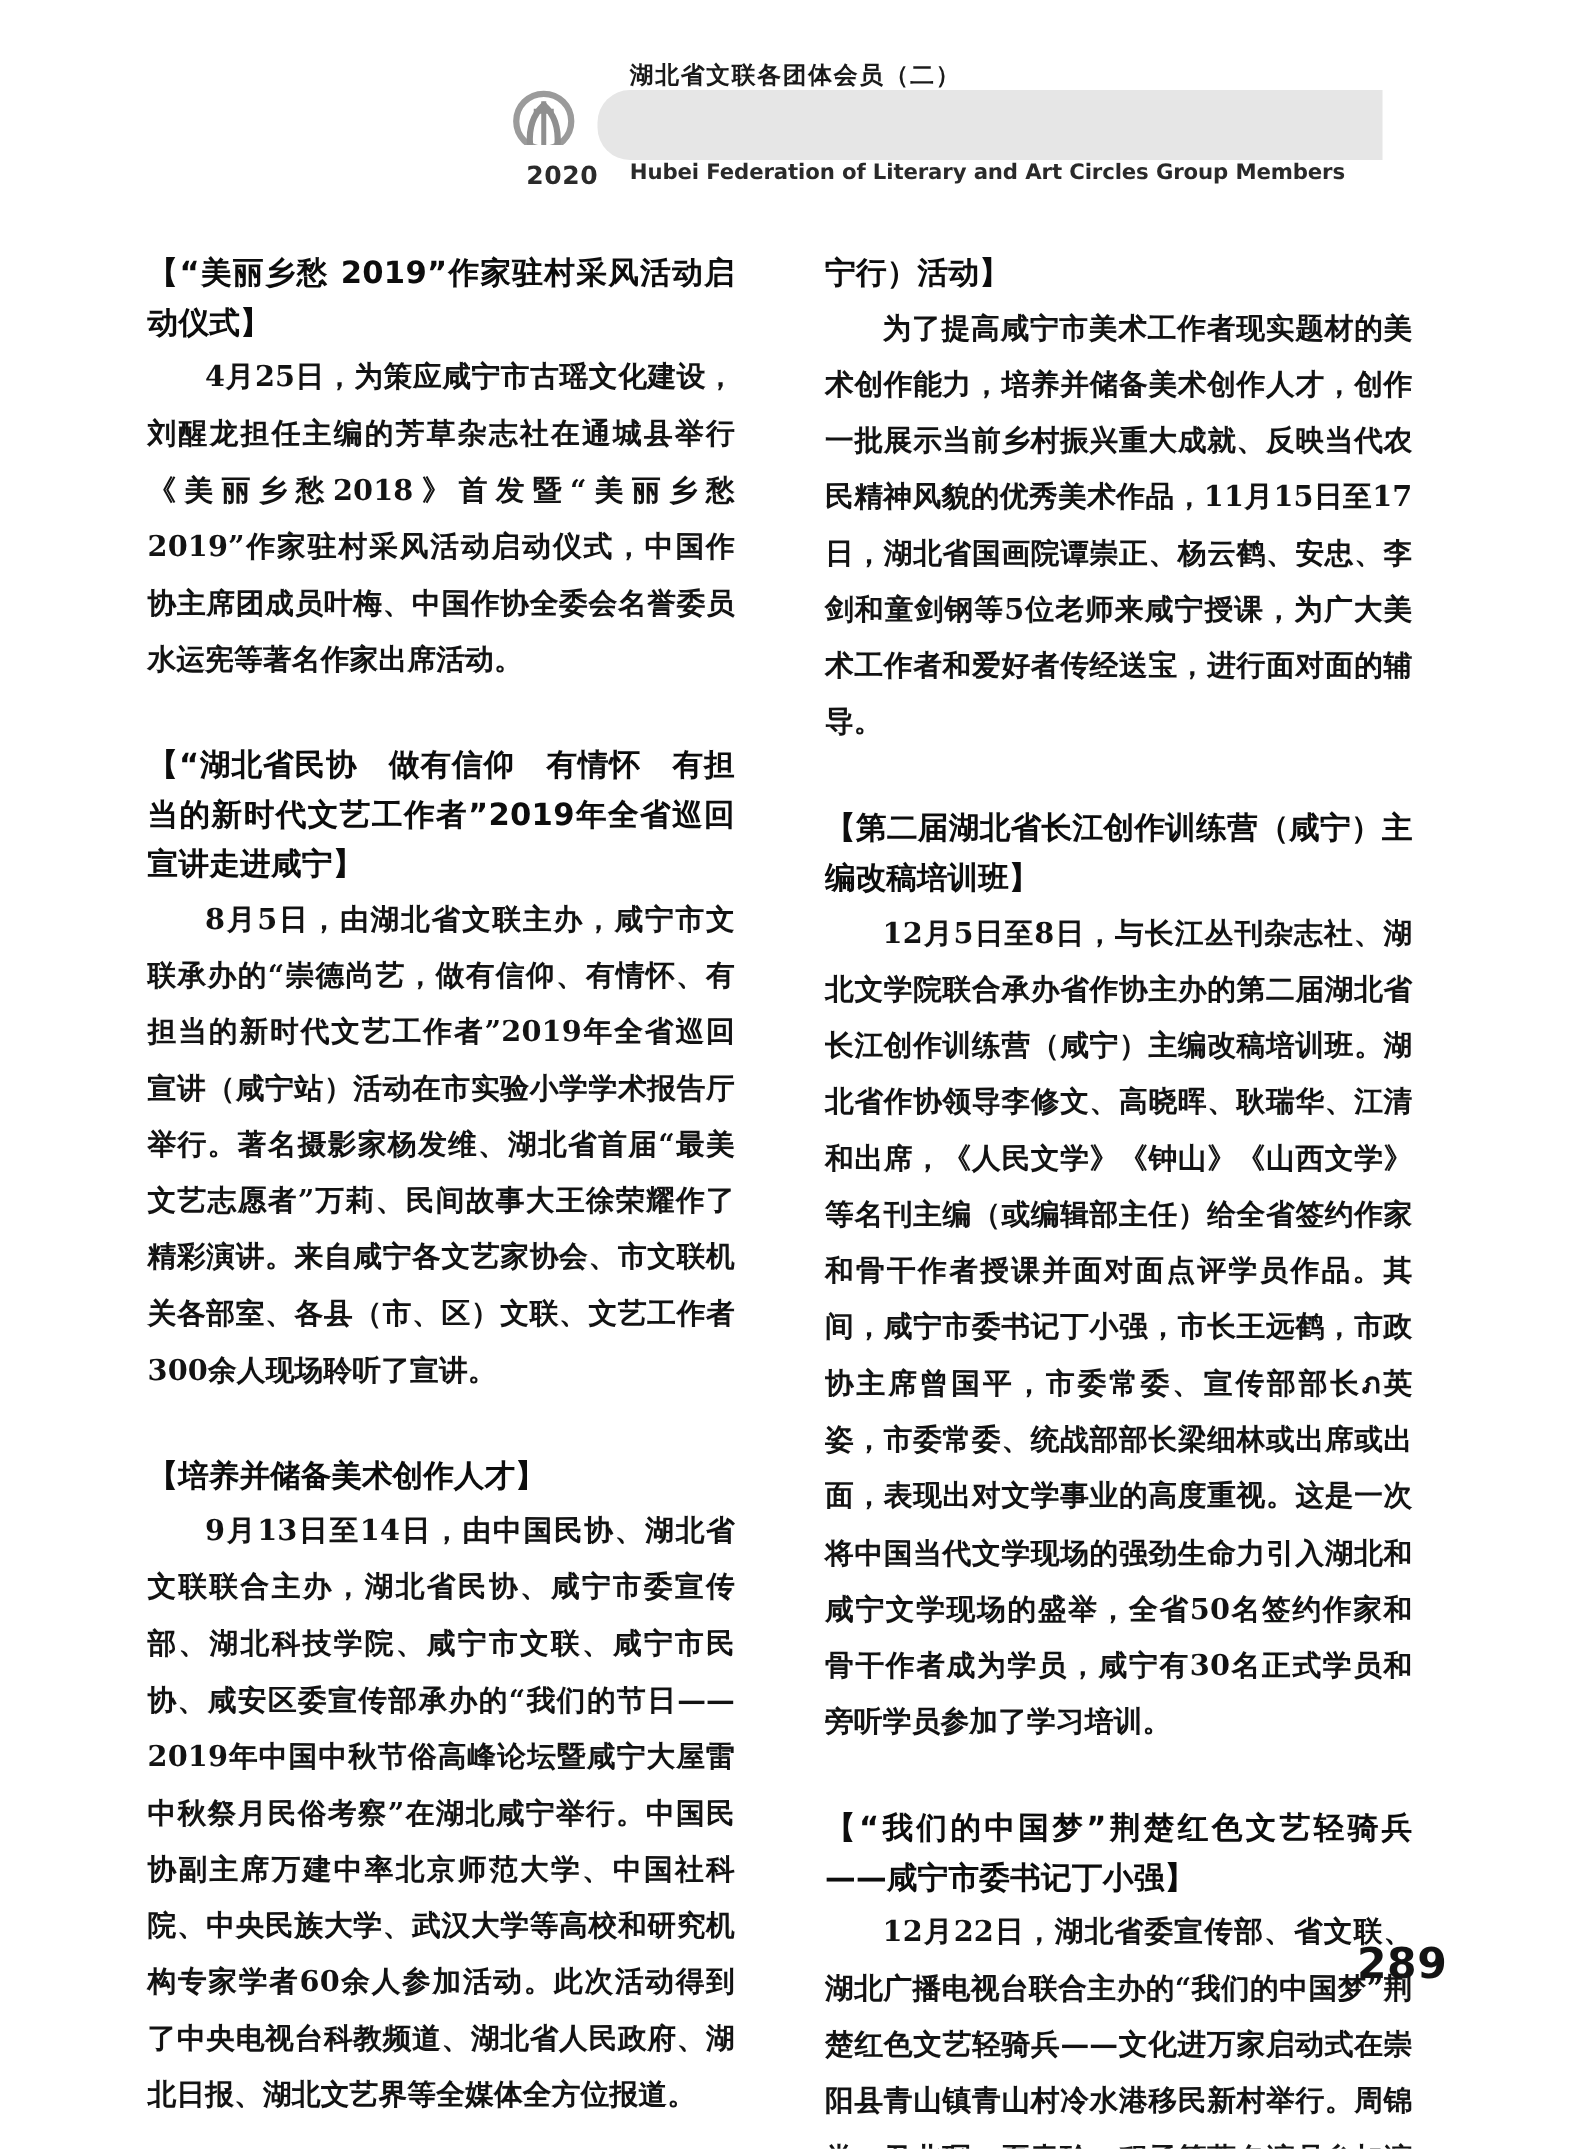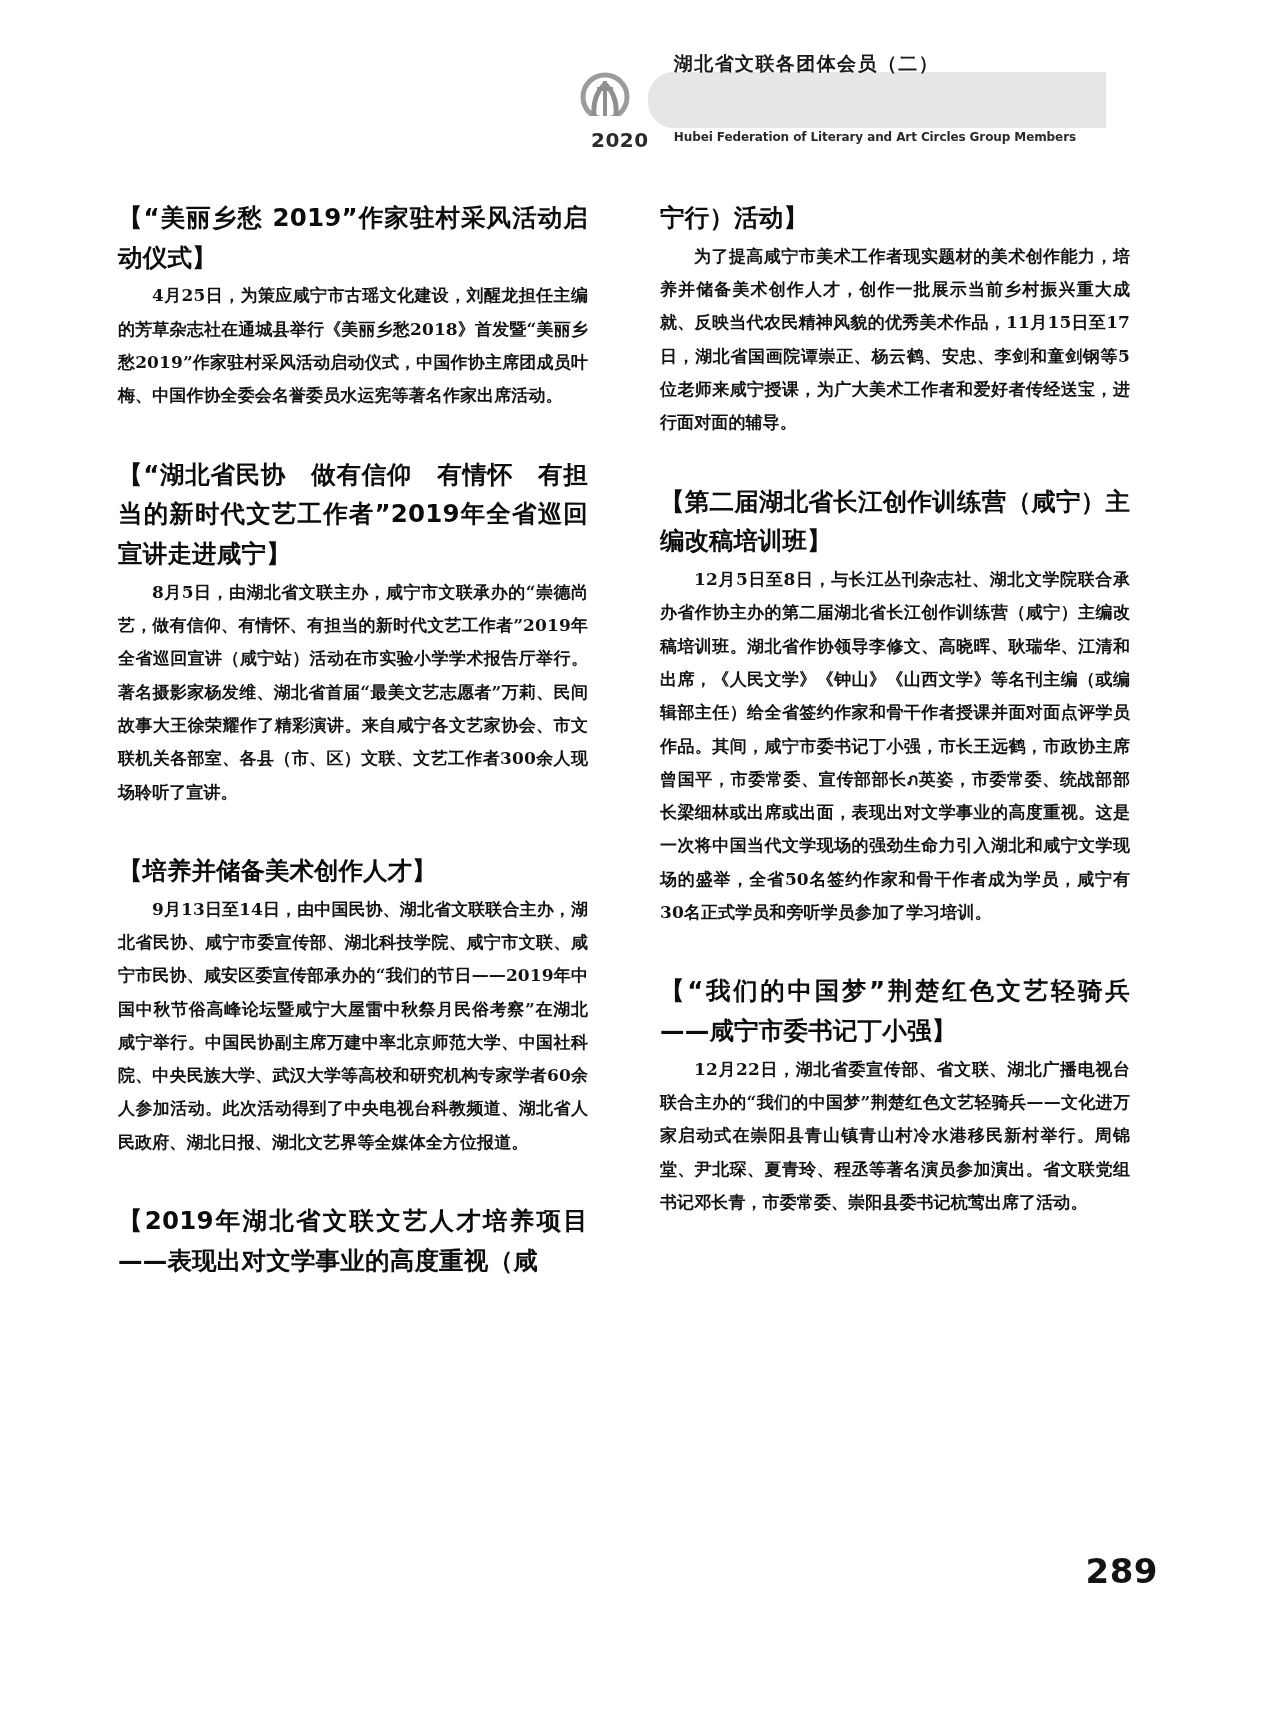--- a/index.html
+++ b/index.html
@@ -70,21 +70,21 @@
   .header-cn {
     font-size: 19px;
     font-weight: bold;
     letter-spacing: 1.4px;
     color: #1a1a1a;
     line-height: 1.15;
     white-space: nowrap;
   }
 
   .header-en {
-    font-size: 12px;
+    font-size: 17px;
     font-weight: bold;
     color: #2a2a2a;
     letter-spacing: -0.1px;
     line-height: 1.3;
     margin-top: 14px;
     white-space: nowrap;
     font-family: "DejaVu Sans", "Liberation Sans", sans-serif;
   }
 
   
@@ -110,21 +110,21 @@
     color: #0d0d0d;
     text-align: justify;
     text-align-last: left;
     margin: 0 0 2px 0;
   }
 
   h2.section-heading.tight { letter-spacing: 0px; }
 
   p.body-par {
     font-family: "DejaVu Serif", "Liberation Serif", serif;
-    font-size: 17px;
+    font-size: 23px;
     font-weight: bold;
     line-height: 1.96;
     color: #131313;
     text-align: justify;
     text-align-last: left;
     text-indent: 2em;
     letter-spacing: 0.1px;
     margin: 0;
   }
 

